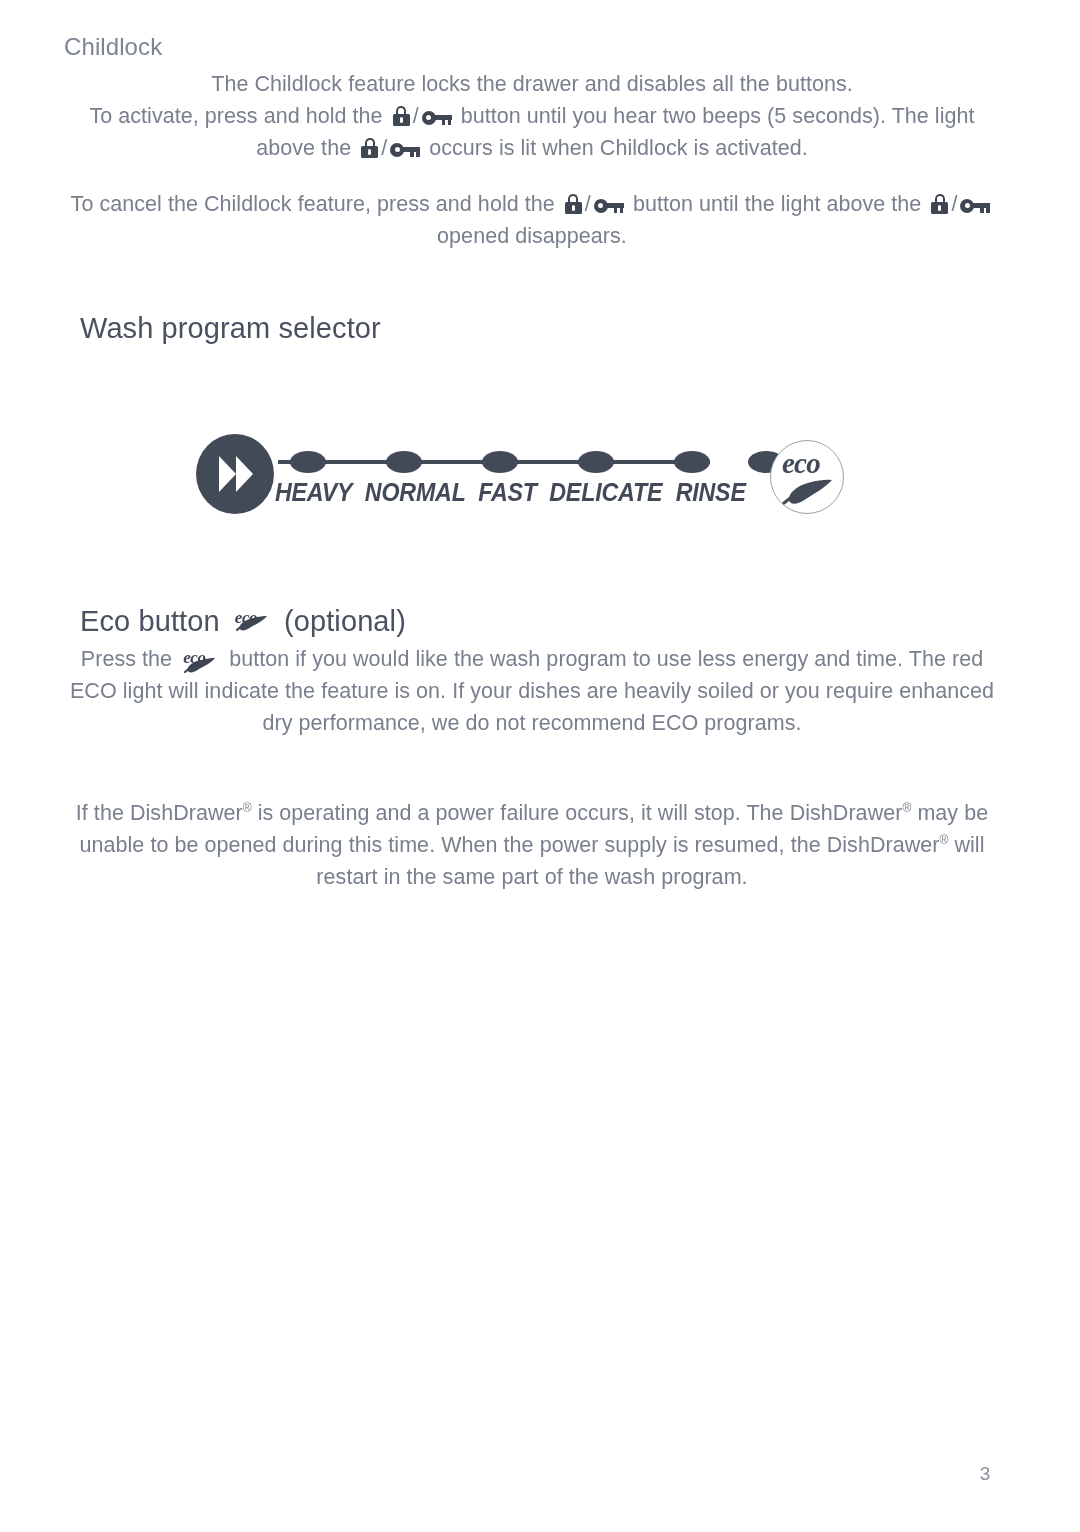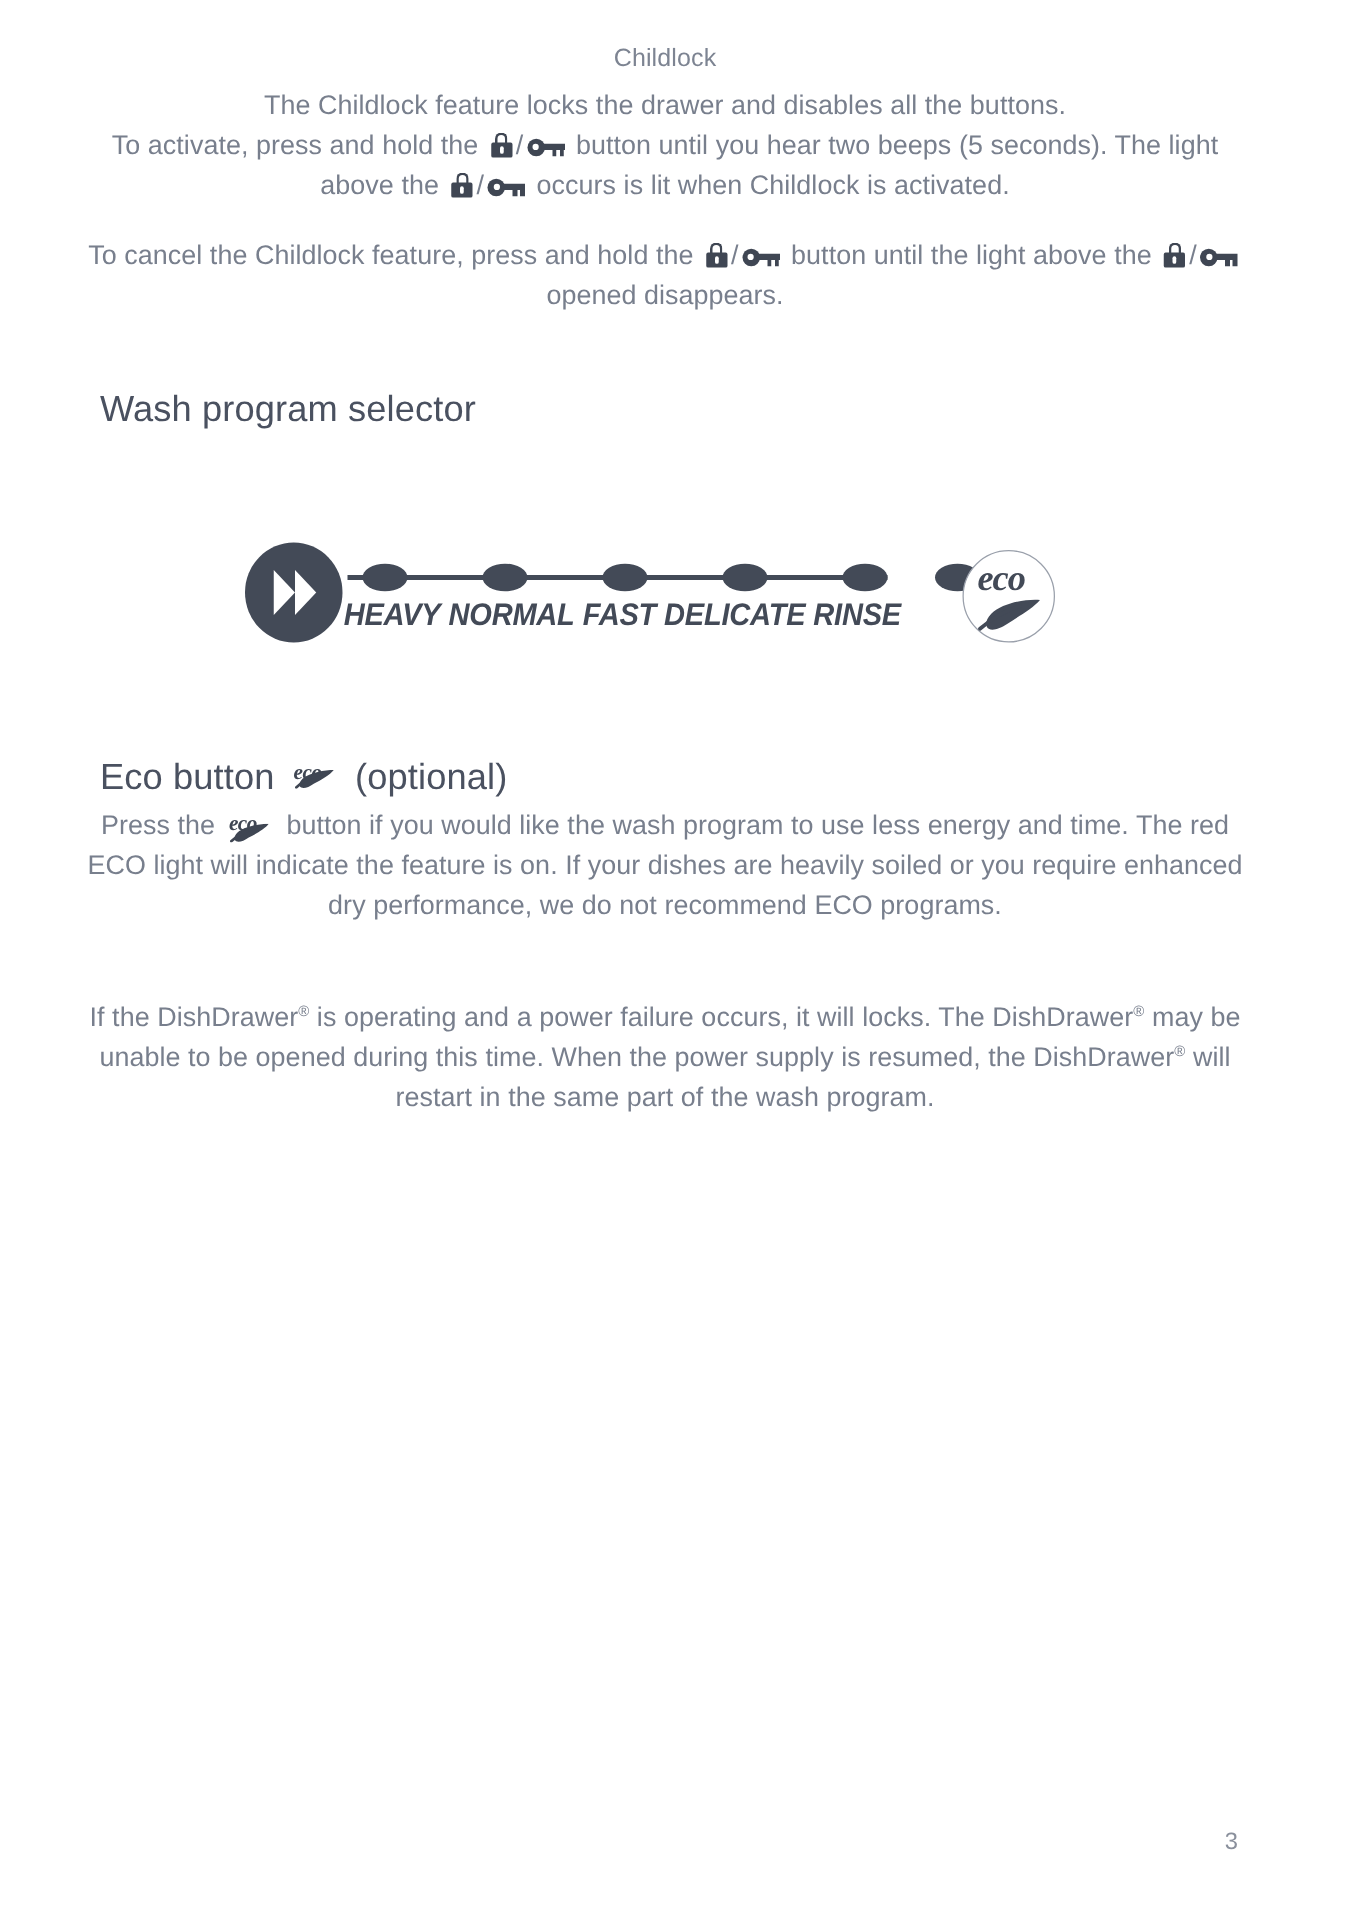--- a/index.html
+++ b/index.html
@@ -25,27 +25,26 @@
 
   .content {
     position: absolute;
     left: 64px;
     top: 30px;
     width: 936px;
   }
 
   
   h2.sub-head {
-    font-size: 20px;
+    font-size: 24px;
     font-weight: 400;
     color: #7d8492;
     margin: 0 0 4px 0;
     line-height: 34px;
     letter-spacing: 0.1px;
-    text-align: center;
   }
   h2.main-head {
     font-size: 29px;
     font-weight: 400;
     color: #4a5160;
     margin: 0 0 4px 16px;
     line-height: 36px;
     letter-spacing: 0.1px;
   }
   h2.main-head .eco-inline-wrap {
@@ -252,20 +251,21 @@
     background: #434a57;
     border-radius: 50%;
   }
 
   .prog-labels {
     position: absolute;
     left: 94px;
     top: 56px;
     width: 476px;
     display: flex;
+    justify-content: space-between;
     align-items: flex-start;
   }
   .prog-label {
     font-family: "Liberation Sans Narrow", "Liberation Sans", sans-serif;
     font-style: italic;
     font-weight: 700;
     font-size: 25px;
     color: #434a57;
     letter-spacing: -0.2px;
     transform: scaleX(0.93);
@@ -435,21 +435,21 @@
         </svg>
       </span>
       <span>button if you would like the wash program to use less energy and time.  The red ECO light will indicate the feature is on.  If your dishes are heavily soiled or you require enhanced dry performance, we do not recommend ECO programs.</span>
     </p>
 
     <div class="spacer-md"></div>
 
 
     <p class="body">
       <span>If the DishDrawer</span><sup class="reg">®</sup>
-      <span>is operating and a power failure occurs, it will locks.  The DishDrawer</span><sup class="reg">®</sup>
+      <span>is operating and a power failure occurs, it will stop.  The DishDrawer</span><sup class="reg">®</sup>
       <span>may be unable to be opened during this time. When the power supply is resumed, the DishDrawer</span><sup class="reg">®</sup>
       <span>will restart in the same part of the wash program.</span>
     </p>
 
   </div>
 
   <div class="page-number">3</div>
 </div>
 
 </body></html>

